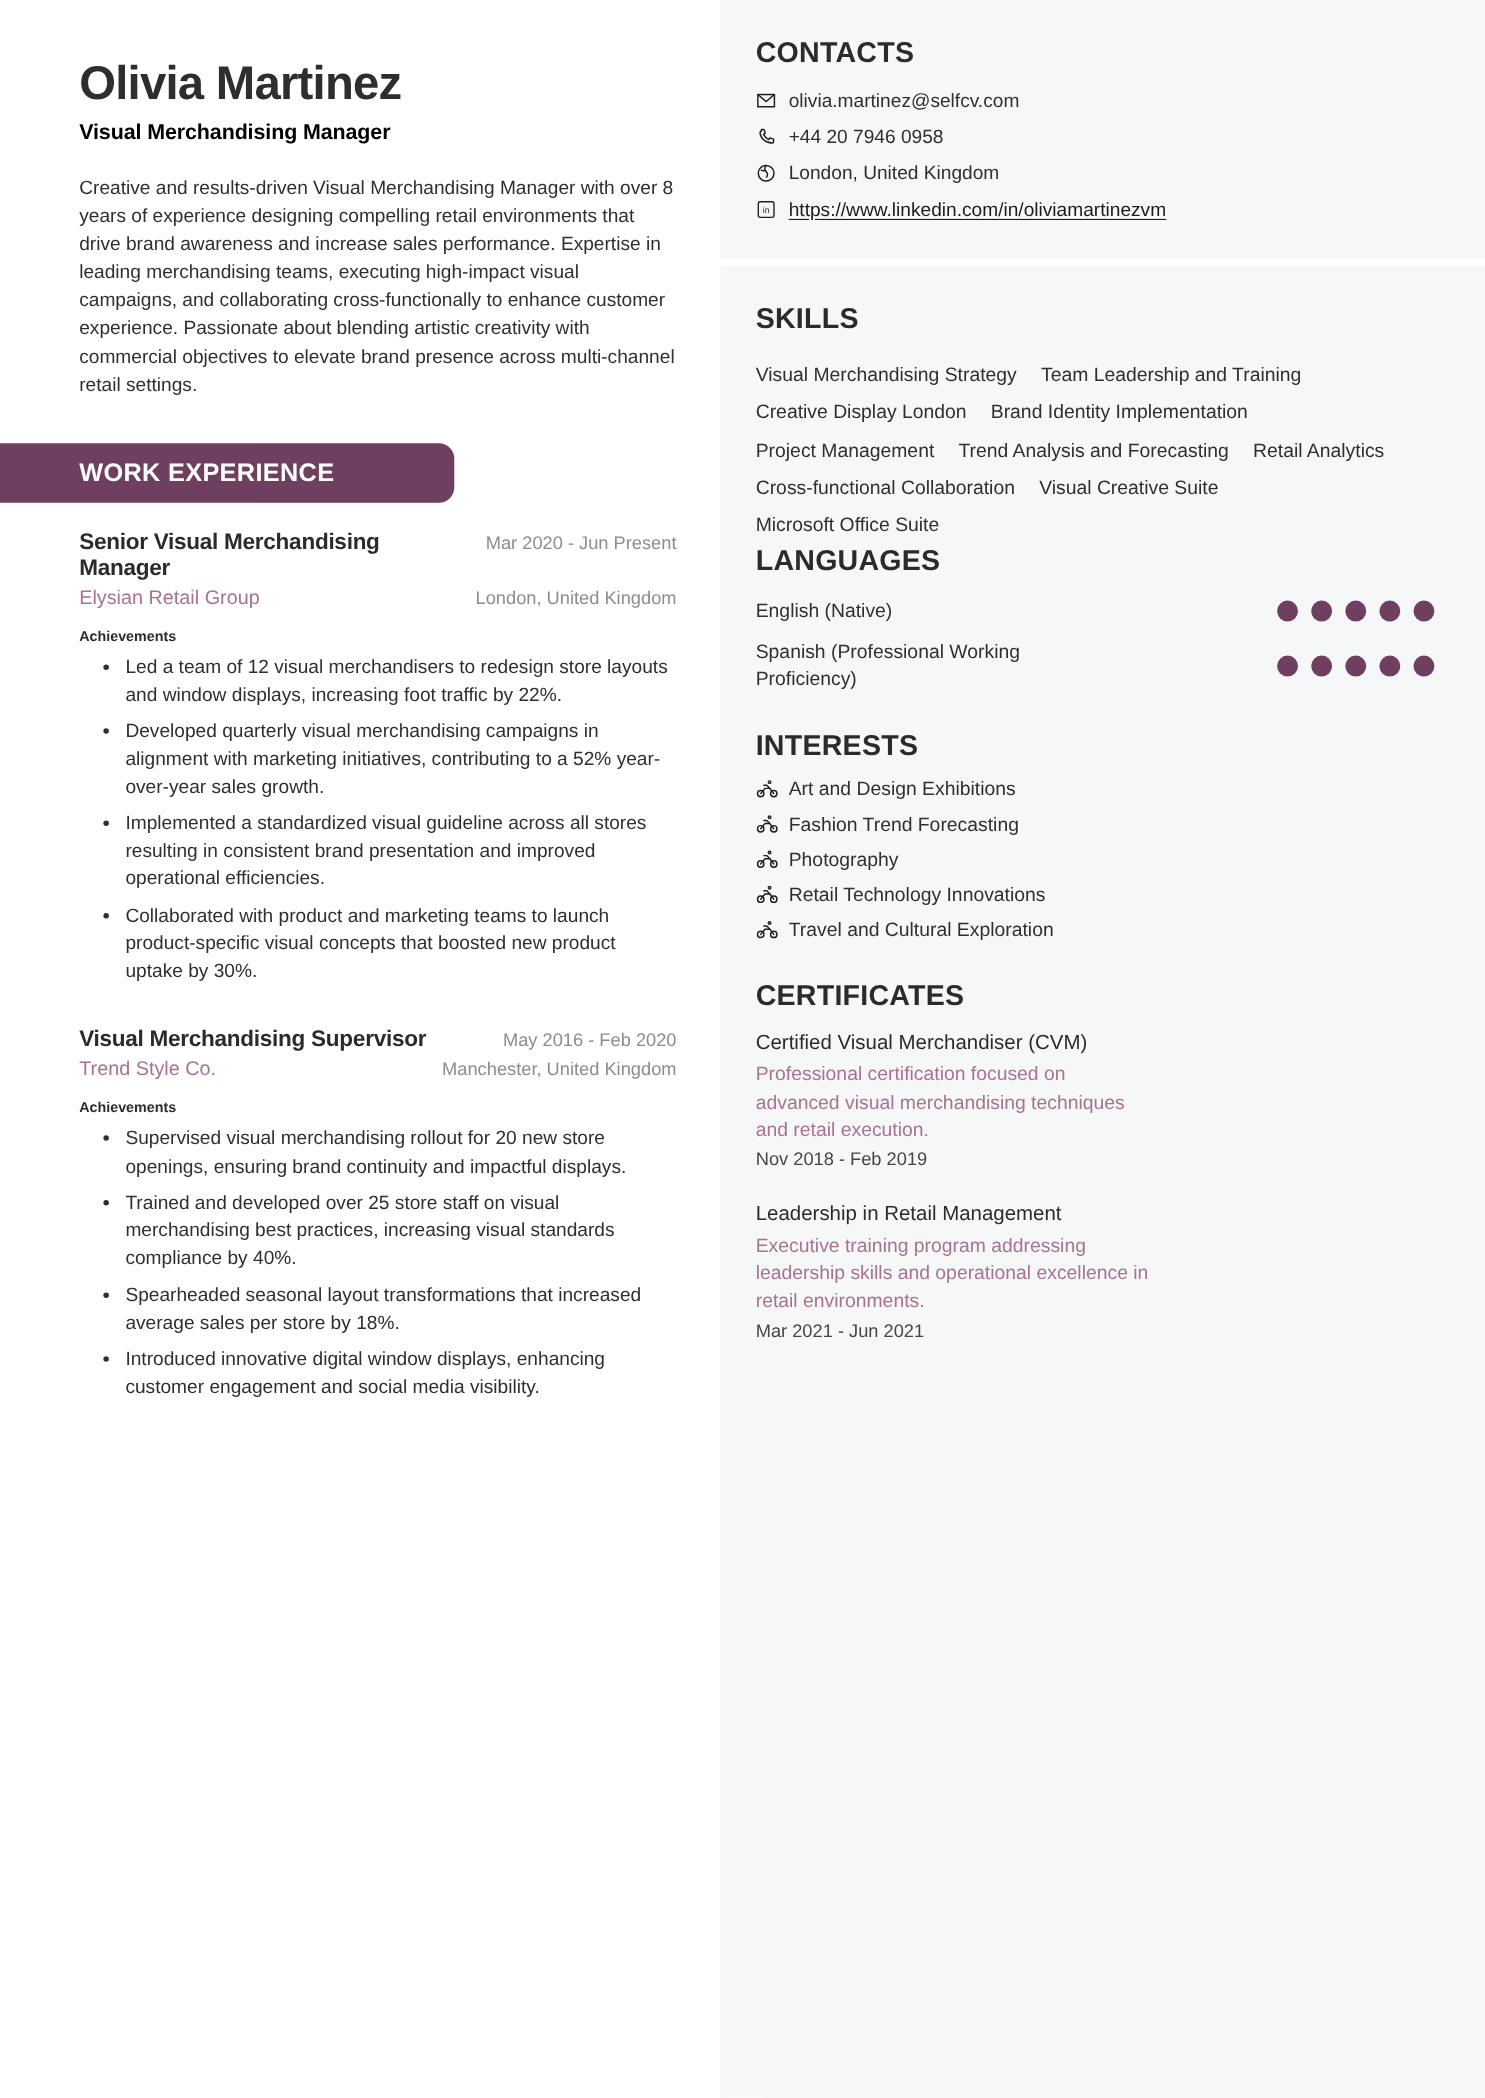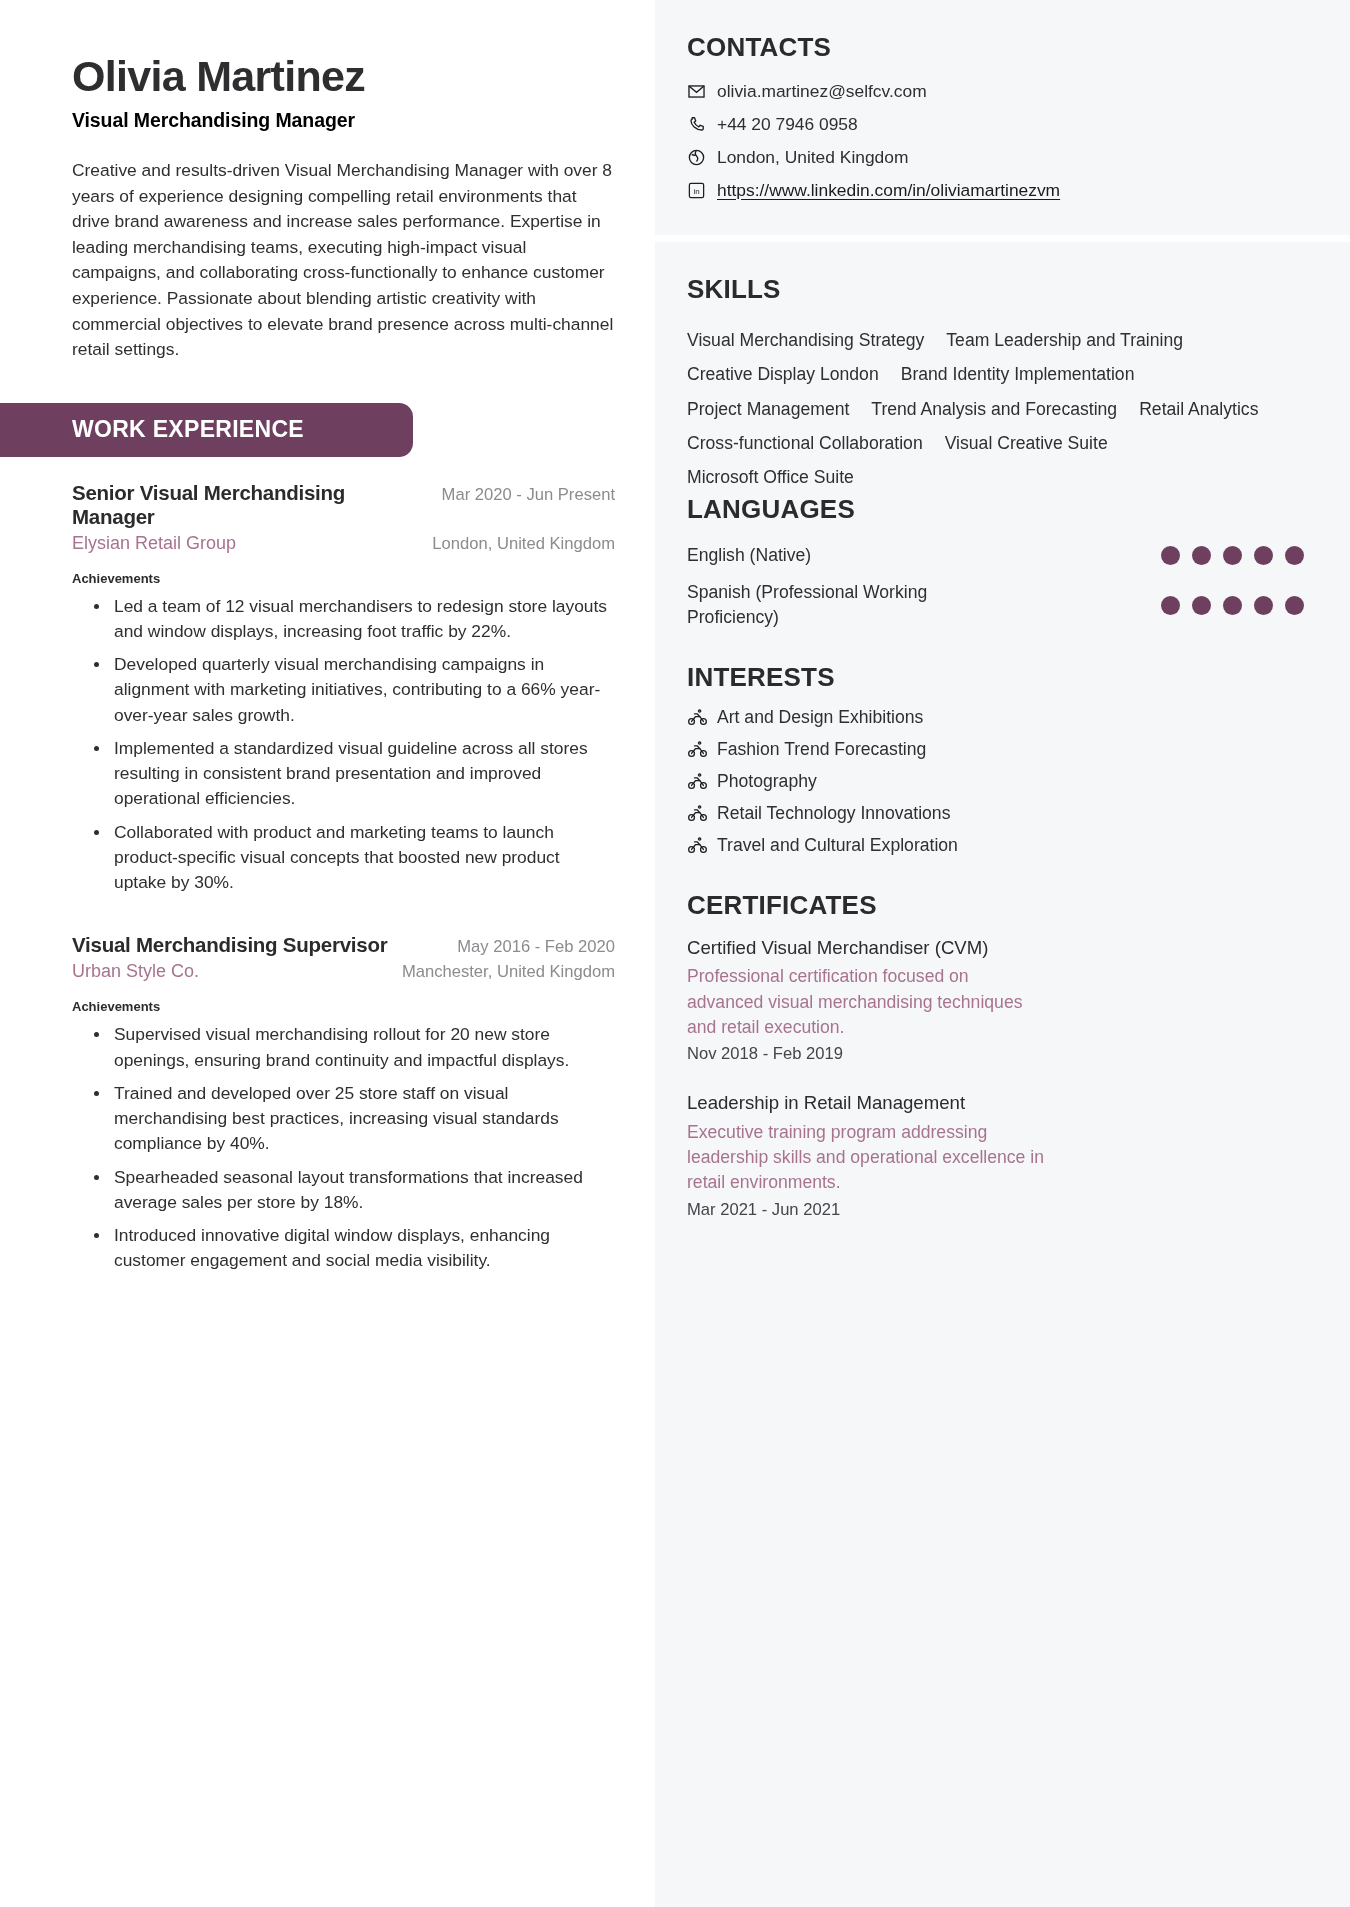--- a/index.html
+++ b/index.html
@@ -283,32 +283,32 @@
             <span class="job-role">Senior Visual Merchandising Manager</span>
             <span class="job-dates">Mar 2020 - Jun Present</span>
           </div>
           <div class="job-row2">
             <span class="job-company">Elysian Retail Group</span>
             <span class="job-location">London, United Kingdom</span>
           </div>
           <div class="ach-label">Achievements</div>
           <ul class="bullets">
             <li>Led a team of 12 visual merchandisers to redesign store layouts and window displays, increasing foot traffic by 22%.</li>
-            <li>Developed quarterly visual merchandising campaigns in alignment with marketing initiatives, contributing to a 66% year-over-year sales growth.</li>
+            <li>Developed quarterly visual merchandising campaigns in alignment with marketing initiatives, contributing to a 52% year-over-year sales growth.</li>
             <li>Implemented a standardized visual guideline across all stores resulting in consistent brand presentation and improved operational efficiencies.</li>
             <li>Collaborated with product and marketing teams to launch product-specific visual concepts that boosted new product uptake by 30%.</li>
           </ul>
         </div>
         <div class="job">
           <div class="job-row">
             <span class="job-role">Visual Merchandising Supervisor</span>
             <span class="job-dates">May 2016 - Feb 2020</span>
           </div>
           <div class="job-row2">
-            <span class="job-company">Urban Style Co.</span>
+            <span class="job-company">Trend Style Co.</span>
             <span class="job-location">Manchester, United Kingdom</span>
           </div>
           <div class="ach-label">Achievements</div>
           <ul class="bullets">
             <li>Supervised visual merchandising rollout for 20 new store openings, ensuring brand continuity and impactful displays.</li>
             <li>Trained and developed over 25 store staff on visual merchandising best practices, increasing visual standards compliance by 40%.</li>
             <li>Spearheaded seasonal layout transformations that increased average sales per store by 18%.</li>
             <li>Introduced innovative digital window displays, enhancing customer engagement and social media visibility.</li>
           </ul>
         </div>

